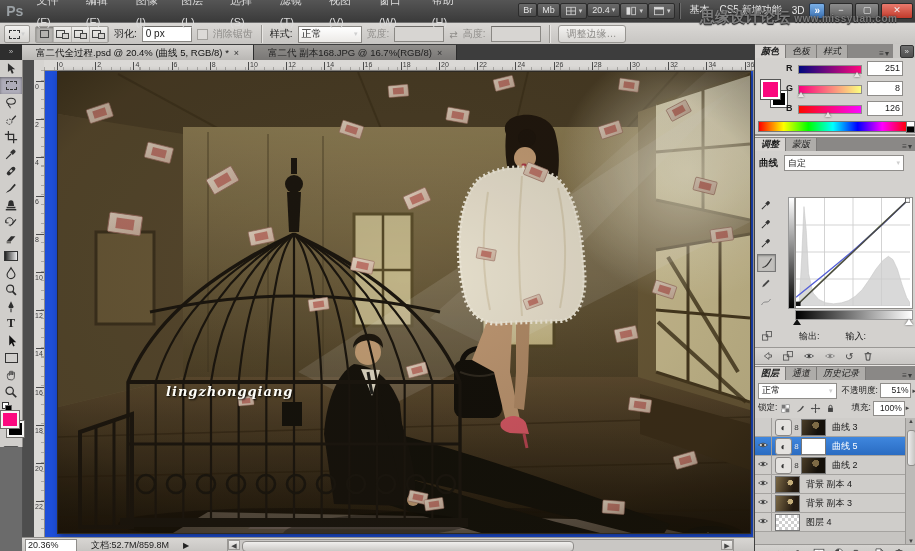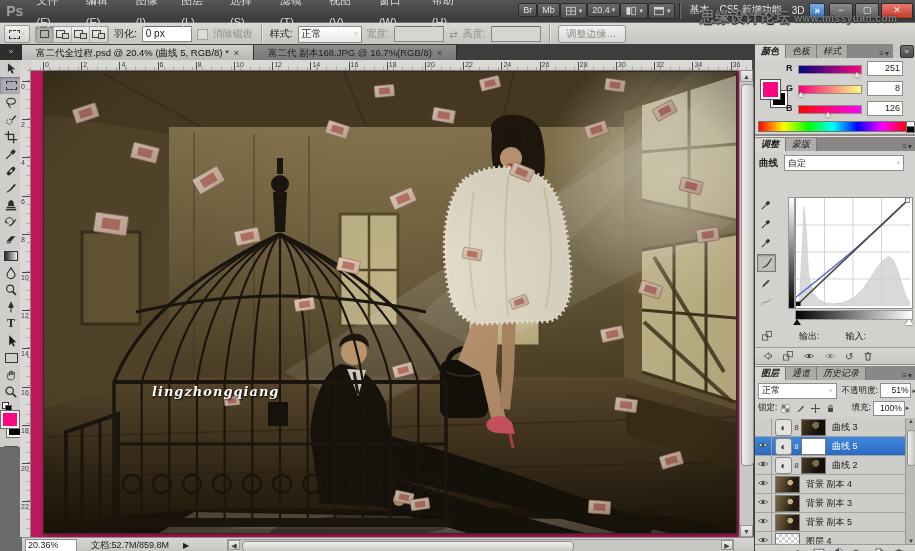--- a/index.html
+++ b/index.html
@@ -80,21 +80,21 @@
   .fg-swatch{position:absolute;left:1px;top:7px;width:14px;height:13px;border:2px solid #f4f3f1;
       outline:1px solid #6e6c69;z-index:2;}
   .bg-swatch{position:absolute;left:7px;top:17px;width:13px;height:12px;background:#000;
       border:2px solid #f4f3f1;outline:1px solid #6e6c69;}
   .qmask{width:14px;height:10px;border:1px solid #555;border-radius:2px;margin:8px auto 0;
       display:flex;align-items:center;justify-content:center;}
   .qmask-dot{width:6px;height:6px;border:1px dashed #555;border-radius:50%;}
   .toolbar-tail{left:0;top:447px;width:22px;height:104px;background:#6b6b6b;border-right:1px solid #4f4f4f;}
 
   
-  .canvas{left:20px;top:60px;width:732px;height:477px;background:#be185d;}
+  .canvas{left:34px;top:60px;width:732px;height:477px;background:#1d4ed8;}
   .ruler-corner{left:0;top:0;width:10px;height:10px;background:#d6d4d1;border-right:1px solid #9a9895;border-bottom:1px solid #9a9895;}
   .hruler{left:10px;top:0;width:722px;height:10px;background:#dbd9d6;border-bottom:1px solid #8d8b88;
       background-image:repeating-linear-gradient(90deg,#a9a7a4 0,#a9a7a4 1px,transparent 1px,transparent 9.55px);
       background-size:100% 3px;background-position:0 7px;background-repeat:no-repeat;}
   .vruler{left:0;top:10px;width:10px;height:467px;background:#dbd9d6;border-right:1px solid #8d8b88;
       background-image:repeating-linear-gradient(180deg,#a9a7a4 0,#a9a7a4 1px,transparent 1px,transparent 9.55px);
       background-size:3px 100%;background-position:7px 0;background-repeat:no-repeat;}
   .rnum{position:absolute;font-size:7px;color:#3c3c3c;line-height:7px;}
   .rtick{position:absolute;background:#4c4c4c;}
   .artwork{left:23px;top:11px;width:692px;height:461px;border:1px solid #2e2a24;background:#6f6044;
@@ -1088,30 +1088,20 @@
             <div class="img-thumb"></div>
             <span class="lname">背景 副本 3</span>
           </div>
           <div class="lrow">
             <div class="eye-cell">
               <span><svg width="12" height="12" viewBox="0 0 16 16">
                   <path d="M2 8 Q8 3.2 14 8 Q8 12.8 2 8 Z" fill="#f7f7f7" stroke="#3a3a3a" stroke-width="1"></path>
                   <circle cx="8" cy="8" r="2.1" fill="#3a3a3a"></circle>
                 </svg></span>
             </div>
-            <div class="img-thumb"></div>
-            <span class="lname">背景 副本 5</span>
-          </div>
-          <div class="lrow">
-            <div class="eye-cell">
-              <span><svg width="12" height="12" viewBox="0 0 16 16">
-                  <path d="M2 8 Q8 3.2 14 8 Q8 12.8 2 8 Z" fill="#f7f7f7" stroke="#3a3a3a" stroke-width="1"></path>
-                  <circle cx="8" cy="8" r="2.1" fill="#3a3a3a"></circle>
-                </svg></span>
-            </div>
             <div class="checker-thumb"></div>
             <span class="lname">图层 4</span>
           </div>
         </div>
       <div class="llist-scroll" style="top:38px;">
         <div style="text-align:center;font-size:6px;color:#444;">▲</div>
         <div class="llist-thumb"></div>
         <div style="position:absolute;bottom:0;width:100%;text-align:center;font-size:6px;color:#444;">▼</div>
       </div>
       <div class="layers-footer">

